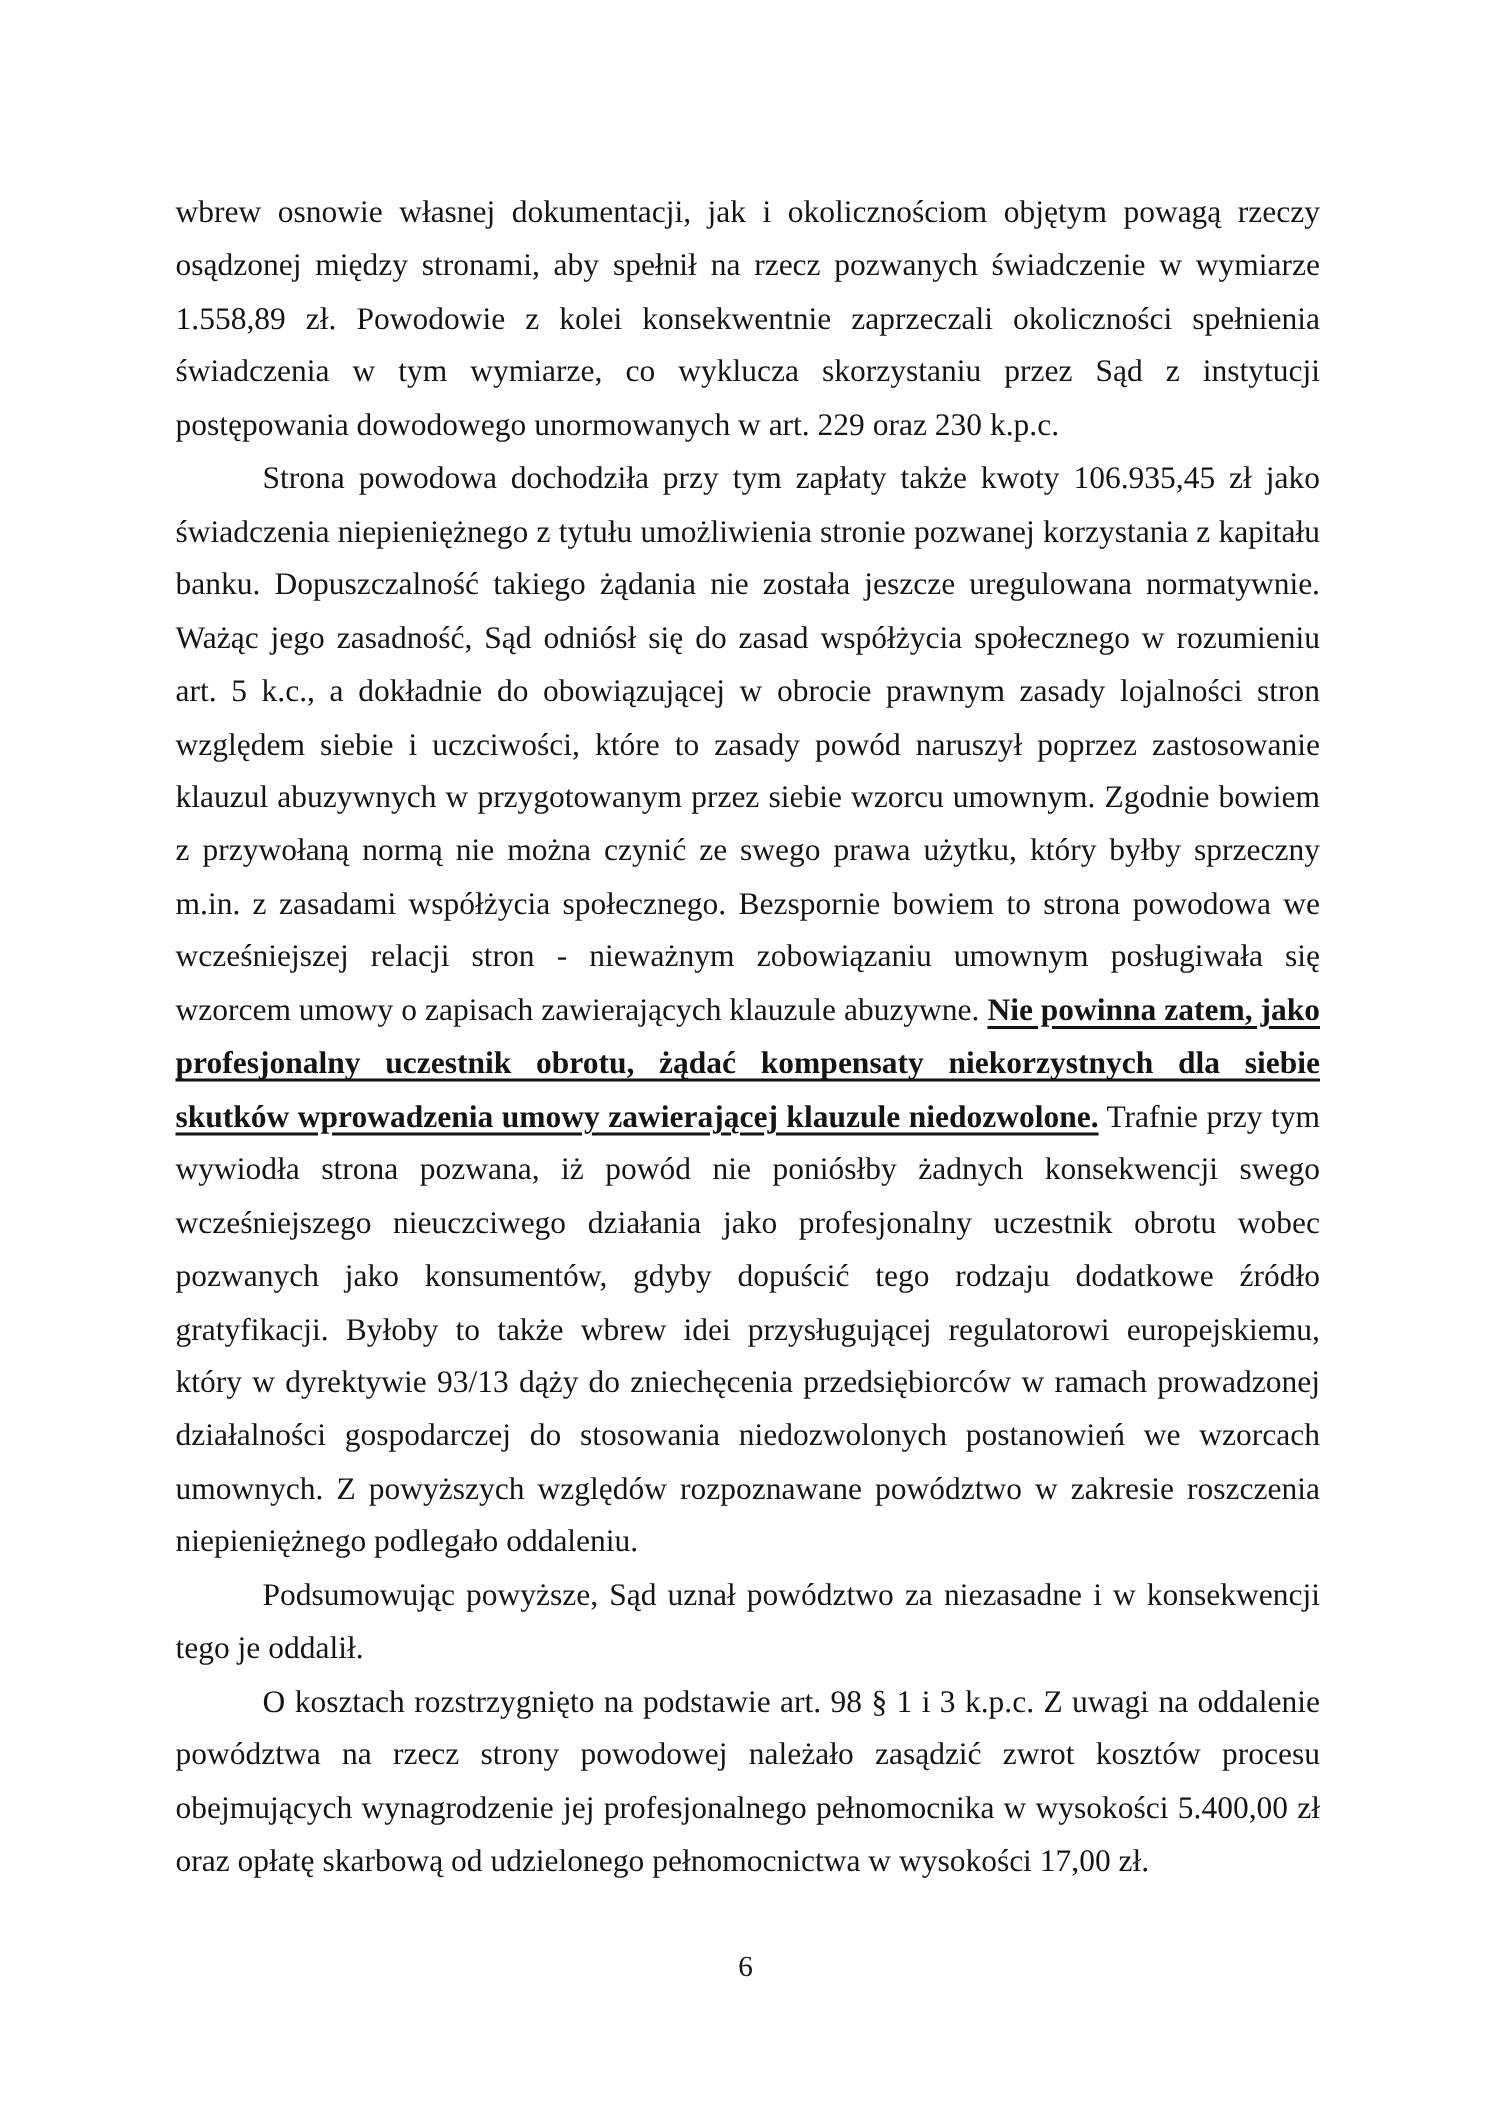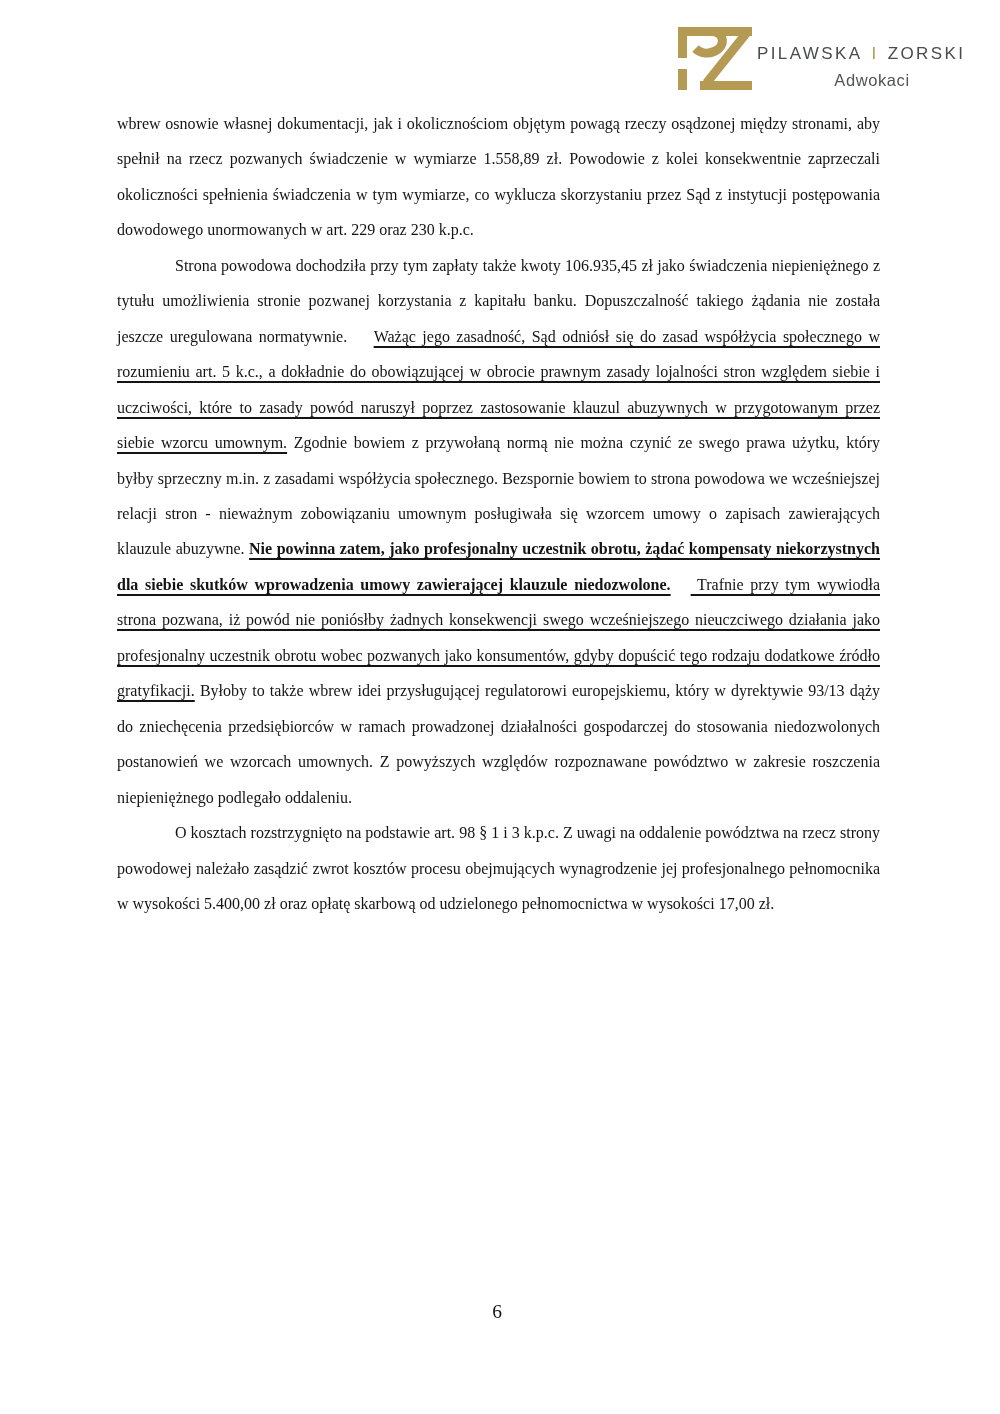--- a/index.html
+++ b/index.html
@@ -55,36 +55,34 @@
     font-size: 16.5px;
     font-weight: 400;
     letter-spacing: 0.6px;
     color: #525356;
   }
 
   
   .doc-body {
     position: absolute;
     left: 117px;
-    top: 106px;
+    top: 124px;
     width: 763px;
-    font-size: 16px;
+    font-size: 21px;
     line-height: 35.45px;
     text-align: justify;
   }
   .doc-body p {
     margin: 0;
     padding: 0;
   }
   .doc-body p.indent { text-indent: 58px; }
   .run-underline {
-    text-decoration: underline;
     text-decoration-thickness: 1.8px;
     text-underline-offset: 4px;
-    margin-left: 20px;
   }
   .run-bold-underline {
     font-weight: bold;
     text-decoration: underline;
     text-decoration-thickness: 2px;
     text-underline-offset: 4px;
   }
 
   
   .page-number {
@@ -95,45 +93,23 @@
     text-align: center;
     font-size: 19.5px;
     color: #141414;
   }
 </style>
 </head>
 <body>
 
 <div class="page">
 
-  <div class="header">
-    <svg class="logo-monogram" viewBox="0 0 74 63" xmlns="http://www.w3.org/2000/svg" aria-hidden="true">
-      <g fill="#b49a52" stroke="none">
-        <rect x="0" y="0" width="74" height="9"></rect>
-        <rect x="0" y="0" width="9" height="31"></rect>
-        <rect x="0" y="42" width="9" height="21"></rect>
-        <rect x="22" y="54" width="52" height="9"></rect>
-      </g>
-      <g fill="none" stroke="#b49a52" stroke-width="9">
-        <path d="M33 4.5 C46 4.5 49 19 36 24.5 C29 27.4 22 26 17.5 21.5"></path>
-        <path d="M68.5 6 L28.5 56"></path>
-      </g>
-    </svg>
-
-    <div class="firm-block">
-      <div class="firm-name-row">
-        <span>PILAWSKA</span>
-        <span class="firm-sep">I</span>
-        <span>ZORSKI</span>
-      </div>
-      <div class="firm-subtitle">Adwokaci</div>
-    </div>
-  </div>
 
   <div class="doc-body">
       <p class=""><span>wbrew osnowie własnej dokumentacji, jak i okolicznościom objętym powagą rzeczy osądzonej między stronami, aby spełnił na rzecz pozwanych świadczenie w wymiarze 1.558,89 zł. Powodowie z kolei konsekwentnie zaprzeczali okoliczności spełnienia świadczenia w tym wymiarze, co wyklucza skorzystaniu przez Sąd z instytucji postępowania dowodowego unormowanych w art. 229 oraz 230 k.p.c.</span></p>
       <p class="indent"><span>Strona powodowa dochodziła przy tym zapłaty także kwoty 106.935,45 zł jako świadczenia niepieniężnego z tytułu umożliwienia stronie pozwanej korzystania z kapitału banku. Dopuszczalność takiego żądania nie została jeszcze uregulowana normatywnie. </span><span class="run-underline">Ważąc jego zasadność, Sąd odniósł się do zasad współżycia społecznego w rozumieniu art. 5 k.c., a dokładnie do obowiązującej w obrocie prawnym zasady lojalności stron względem siebie i uczciwości, które to zasady powód naruszył poprzez zastosowanie klauzul abuzywnych w przygotowanym przez siebie wzorcu umownym.</span><span> Zgodnie bowiem z przywołaną normą nie można czynić ze swego prawa użytku, który byłby sprzeczny m.in. z zasadami współżycia społecznego. Bezspornie bowiem to strona powodowa we wcześniejszej relacji stron - nieważnym zobowiązaniu umownym posługiwała się wzorcem umowy o zapisach zawierających klauzule abuzywne. </span><span class="run-bold-underline">Nie powinna zatem, jako profesjonalny uczestnik obrotu, żądać kompensaty niekorzystnych dla siebie skutków wprowadzenia umowy zawierającej klauzule niedozwolone.</span><span class="run-underline"> Trafnie przy tym wywiodła strona pozwana, iż powód nie poniósłby żadnych konsekwencji swego wcześniejszego nieuczciwego działania jako profesjonalny uczestnik obrotu wobec pozwanych jako konsumentów, gdyby dopuścić tego rodzaju dodatkowe źródło gratyfikacji.</span><span> Byłoby to także wbrew idei przysługującej regulatorowi europejskiemu, który w dyrektywie 93/13 dąży do zniechęcenia przedsiębiorców w ramach prowadzonej działalności gospodarczej do stosowania niedozwolonych postanowień we wzorcach umownych. Z powyższych względów rozpoznawane powództwo w zakresie roszczenia niepieniężnego podlegało oddaleniu.</span></p>
+      <p class="indent"><span>Podsumowując powyższe, Sąd uznał powództwo za niezasadne i w konsekwencji tego je oddalił.</span></p>
       <p class="indent"><span>O kosztach rozstrzygnięto na podstawie art. 98 §  1 i 3 k.p.c. Z uwagi na oddalenie powództwa na rzecz strony powodowej należało zasądzić zwrot kosztów procesu obejmujących wynagrodzenie jej profesjonalnego pełnomocnika w wysokości 5.400,00 zł oraz opłatę skarbową od udzielonego pełnomocnictwa w wysokości 17,00 zł.</span></p>
     </div>
 
   <div class="page-number">6</div>
 
 </div>
 
 </body></html>

